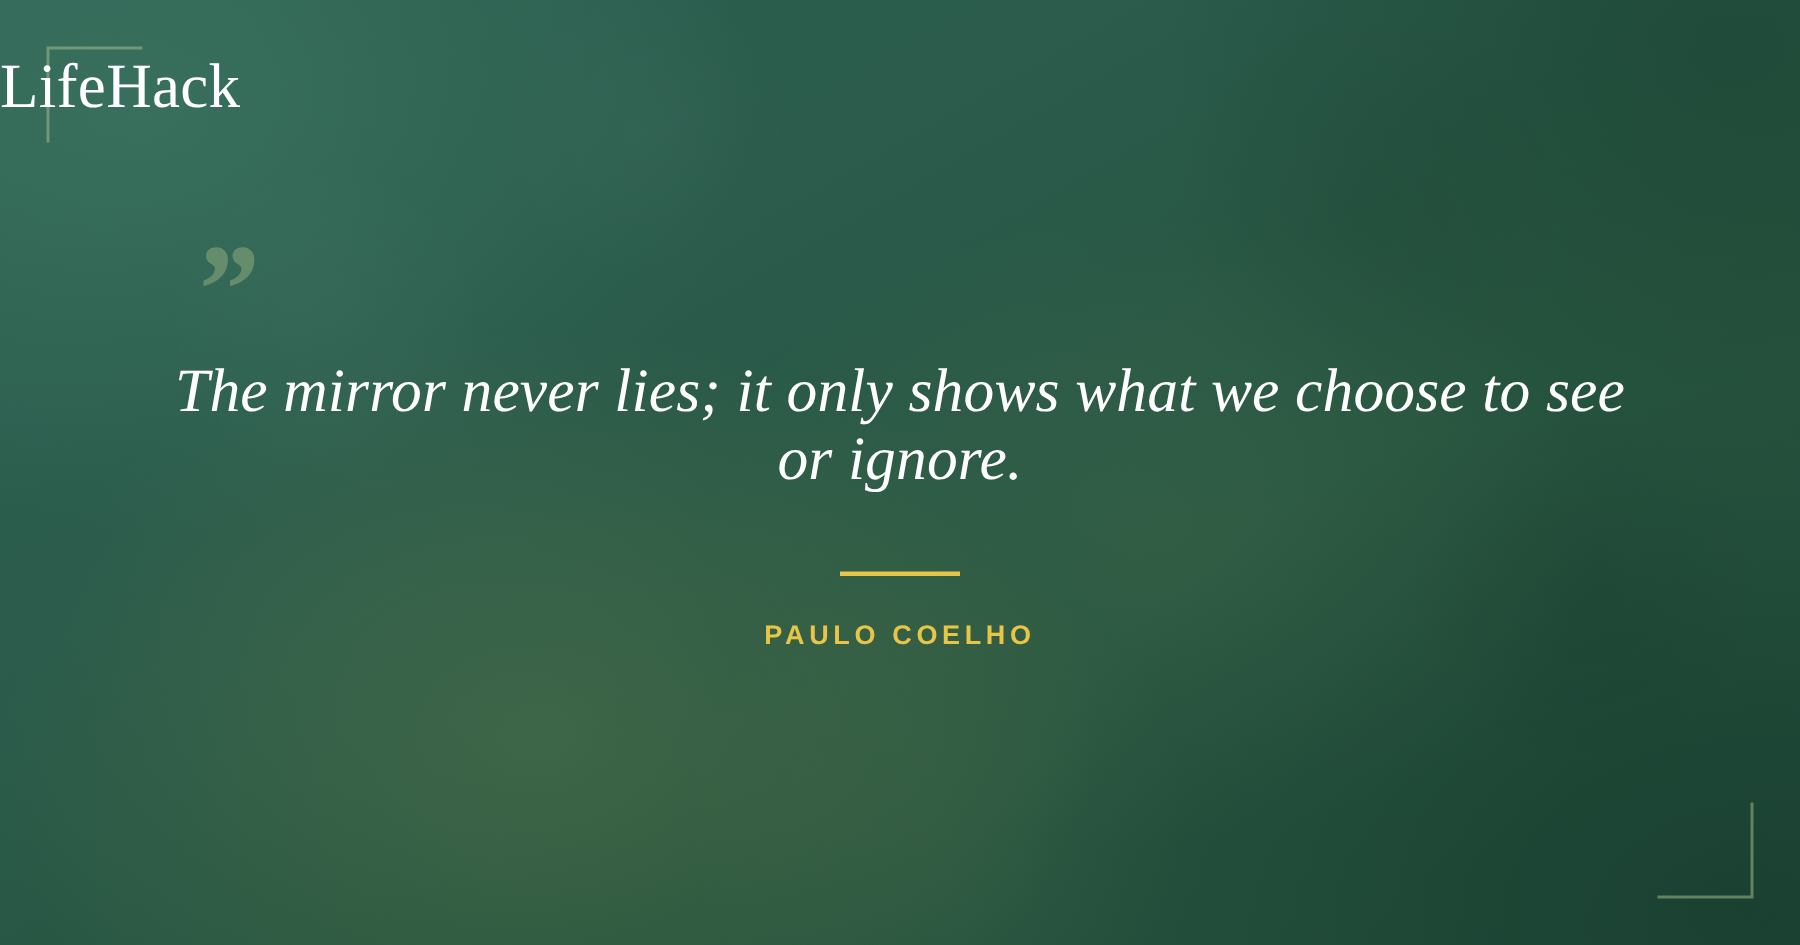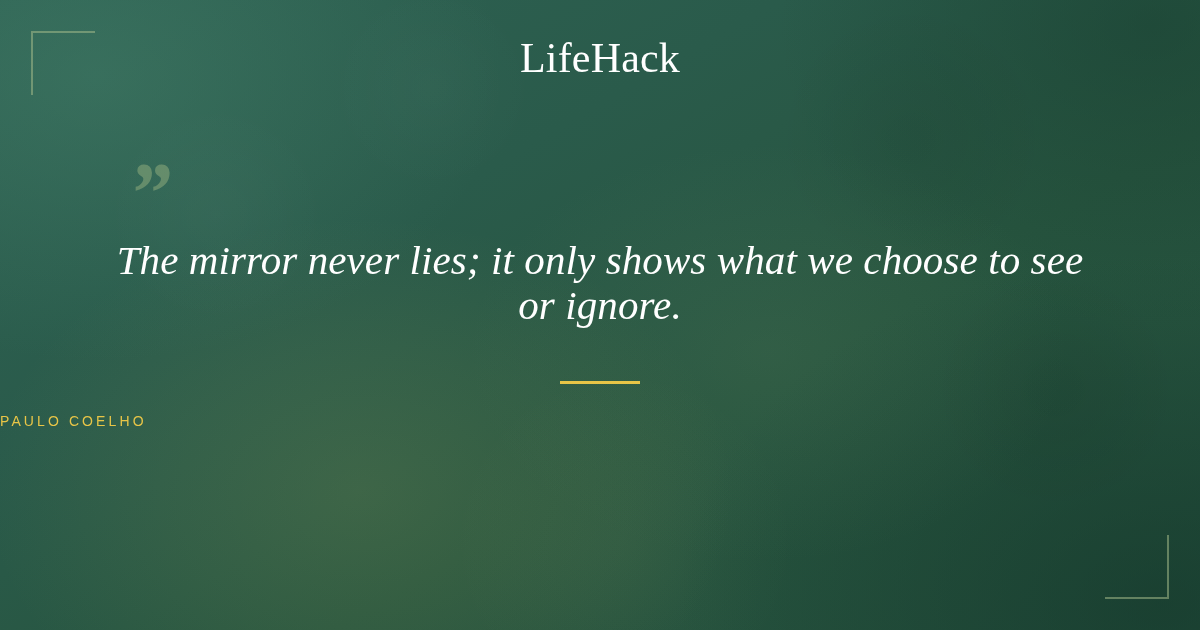--- a/index.html
+++ b/index.html
@@ -58,21 +58,21 @@
     border-bottom: 2px solid rgba(168,190,140,0.52);
     border-right: 2px solid rgba(168,190,140,0.52);
   }
 
   
   #logo {
     position: absolute;
     top: 37px;
     left: 0;
     width: 100%;
-    text-align: center;
+    text-align: left;
     font-family: "Liberation Serif", "DejaVu Serif", serif;
     font-size: 42px;
     line-height: 1;
     color: #ffffff;
     letter-spacing: 0.2px;
     font-weight: 400;
   }
 
   
   #quote-mark {
@@ -114,23 +114,24 @@
     height: 3px;
     margin-left: -40px;
     background: #e8c547;
   }
 
   #author {
     position: absolute;
     left: 0;
     top: 413px;
     width: 100%;
+    text-align: center;
     font-family: "Liberation Sans", sans-serif;
-    font-size: 14px;
-    font-weight: 400;
+    font-size: 18px;
+    font-weight: 700;
     letter-spacing: 3.1px;
     color: #e8c547;
   }
 </style>
 </head>
 <body>
 
 <div id="card">
 
   <div id="texture"></div>

